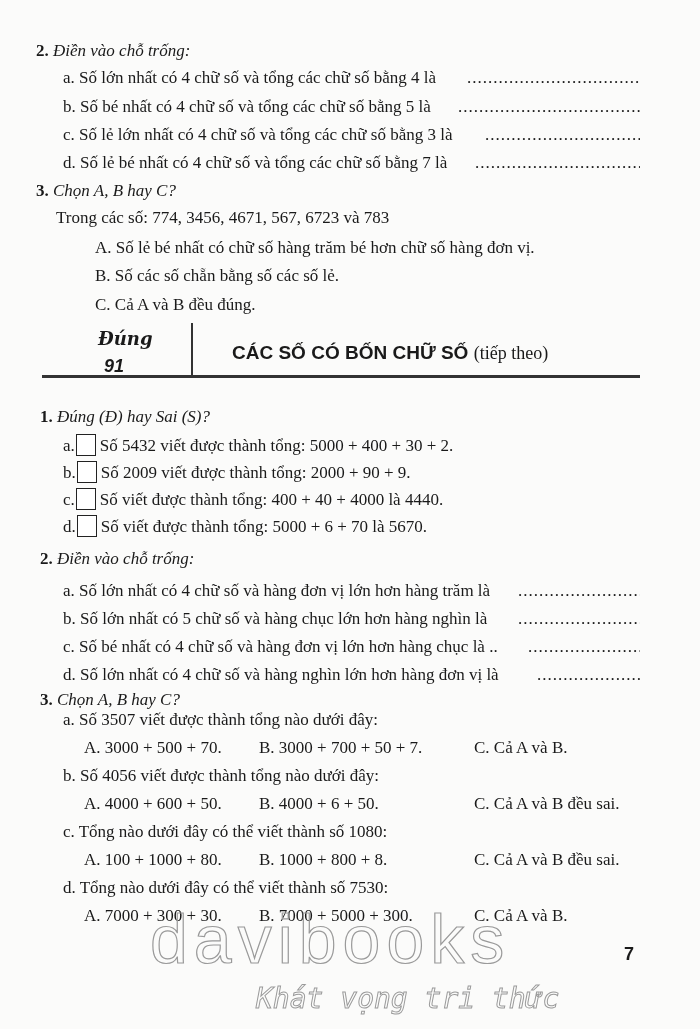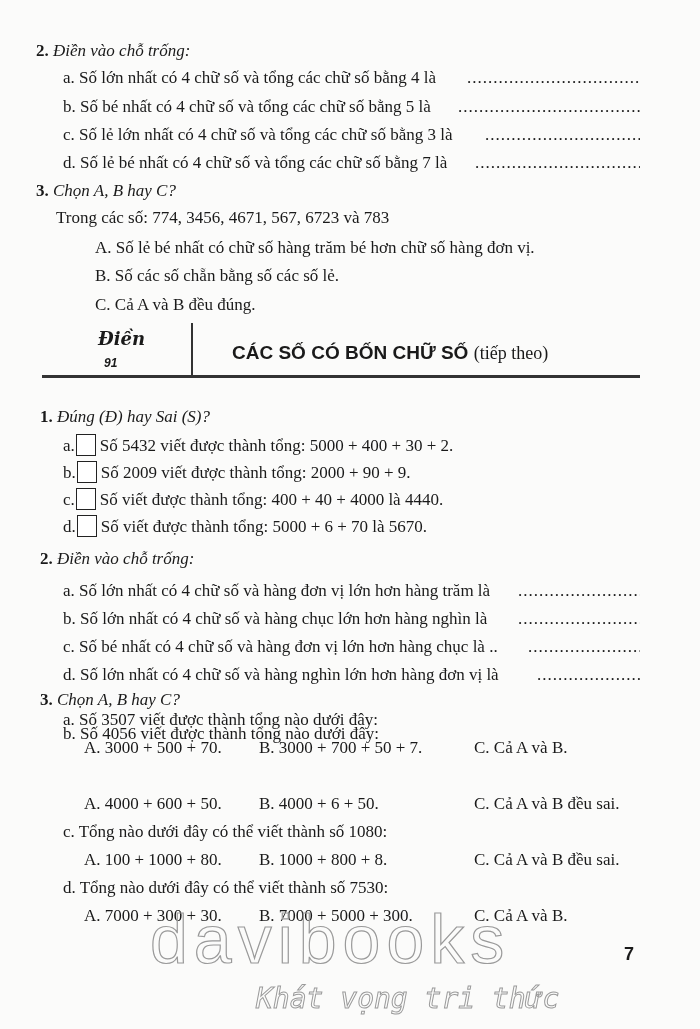--- a/index.html
+++ b/index.html
@@ -10,21 +10,21 @@
     color:#1a1a1a;
     font-size:17px;
   }
   .line { position:absolute; white-space:nowrap; line-height:20px; }
   .num { font-weight:bold; }
   .it { font-style:italic; }
   .dots { position:absolute; white-space:nowrap; overflow:hidden; letter-spacing:1px; }
   .box { display:inline-block; width:18px; height:20px; border:1.3px solid #222; vertical-align:-5px; margin:0 4px 0 1px; background:#fff; }
   .opt { position:absolute; white-space:nowrap; line-height:20px; }
   .hdr-tiet { position:absolute; left:98px; top:328px; font-family:"DejaVu Serif", serif; font-style:italic; font-weight:bold; font-size:18px; }
-  .hdr-num { position:absolute; left:104px; top:356px; font-family:"Liberation Sans", sans-serif; font-style:italic; font-weight:bold; font-size:12px; }
+  .hdr-num { position:absolute; left:104px; top:356px; font-family:"Liberation Sans", sans-serif; font-style:italic; font-weight:bold; font-size:18px; }
   .hdr-vline { position:absolute; left:191px; top:323px; width:2px; height:54px; background:#333; }
   .hdr-hline { position:absolute; left:42px; top:375px; width:598px; height:3px; background:#333; }
   .hdr-title { position:absolute; left:232px; top:342px; font-family:"Liberation Sans", sans-serif; font-weight:bold; font-size:19px; }
   .hdr-title .sub { font-family:"Liberation Serif", serif; font-weight:normal; font-size:18px; }
   .wm { position:absolute; left:150px; top:900px; font-family:Liberation Sans, sans-serif; font-size:68px; color:transparent; -webkit-text-stroke:1.2px #9a9a9a; letter-spacing:6px; }
   .wm-sub { position:absolute; left:256px; top:982px; font-family:"DejaVu Sans Mono", monospace; font-size:28px; color:transparent;font-style:italic; -webkit-text-stroke:1px #9a9a9a; }
   .pagenum { position:absolute; left:624px; top:944px; font-family:"Liberation Sans", sans-serif; font-weight:bold; font-size:18px; }
 </style>
 </head>
 <body>
@@ -45,21 +45,21 @@
 <div class="line" style="left:36px;top:181px;">
   <span class="num">3.</span>
   <span class="it">Chọn A, B hay C?</span>
 </div>
 <div class="line" style="left:56px;top:208px;">Trong các số: 774, 3456, 4671, 567, 6723 và 783</div>
 <div class="line" style="left:95px;top:238px;">A. Số lẻ bé nhất có chữ số hàng trăm bé hơn chữ số hàng đơn vị.</div>
 <div class="line" style="left:95px;top:266px;text-align:right;">B. Số các số chẵn bằng số các số lẻ.</div>
 <div class="line" style="left:95px;top:295px;">C. Cả A và B đều đúng.</div>
 
 <div>
-  <div class="hdr-tiet">Điền</div>
+  <div class="hdr-tiet">Đúng</div>
   <div class="hdr-num">91</div>
   <div class="hdr-vline"></div>
   <div class="hdr-title">
     <span>CÁC SỐ CÓ BỐN CHỮ SỐ</span>
     <span class="sub">(tiếp theo)</span>
   </div>
   <div class="hdr-hline"></div>
 </div>
 
 <div class="line" style="left:40px;top:407px;">
@@ -78,38 +78,38 @@
 <div class="line" style="left:63px;top:515px;">
   <span>d.</span><span class="box"></span><span>Số viết được thành tổng: 5000 + 6 + 70 là 5670.</span>
 </div>
 
 <div class="line" style="left:40px;top:549px;">
   <span class="num">2.</span>
   <span class="it">Điền vào chỗ trống:</span>
 </div>
 <div class="line" style="left:63px;top:581px;">a. Số lớn nhất có 4 chữ số và hàng đơn vị lớn hơn hàng trăm là</div>
 <div class="dots" style="left:518px;top:581px;width:122px;">......................................................................................................................</div>
-<div class="line" style="left:63px;top:609px;">b. Số lớn nhất có 4 chữ số và hàng chục lớn hơn hàng nghìn là</div>
+<div class="line" style="left:63px;top:609px;">b. Số lớn nhất có 5 chữ số và hàng chục lớn hơn hàng nghìn là</div>
 <div class="dots" style="left:518px;top:609px;width:122px;">......................................................................................................................</div>
 <div class="line" style="left:63px;top:637px;">c. Số bé nhất có 4 chữ số và hàng đơn vị lớn hơn hàng chục là ..</div>
 <div class="dots" style="left:528px;top:637px;width:112px;">......................................................................................................................</div>
 <div class="line" style="left:63px;top:665px;">d. Số lớn nhất có 4 chữ số và hàng nghìn lớn hơn hàng đơn vị là</div>
 <div class="dots" style="left:537px;top:665px;width:103px;">......................................................................................................................</div>
 
 <div class="line" style="left:40px;top:690px;">
   <span class="num">3.</span>
   <span class="it">Chọn A, B hay C?</span>
 </div>
 
 <div class="line" style="left:63px;top:710px;">a. Số 3507 viết được thành tổng nào dưới đây:</div>
 <div class="opt" style="left:84px;top:738px;">A. 3000 + 500 + 70.</div>
 <div class="opt" style="left:259px;top:738px;">B. 3000 + 700 + 50 + 7.</div>
 <div class="opt" style="left:474px;top:738px;">C. Cả A và B.</div>
 
-<div class="line" style="left:63px;top:724px;text-align:right;">b. Số 4056 viết được thành tổng nào dưới đây:</div>
+<div class="line" style="left:63px;top:766px;text-align:right;">b. Số 4056 viết được thành tổng nào dưới đây:</div>
 <div class="opt" style="left:84px;top:794px;">A. 4000 + 600 + 50.</div>
 <div class="opt" style="left:259px;top:794px;">B. 4000 + 6 + 50.</div>
 <div class="opt" style="left:474px;top:794px;">C. Cả A và B đều sai.</div>
 
 <div class="line" style="left:63px;top:822px;">c. Tổng nào dưới đây có thể viết thành số 1080:</div>
 <div class="opt" style="left:84px;top:850px;">A. 100 + 1000 + 80.</div>
 <div class="opt" style="left:259px;top:850px;">B. 1000 + 800  + 8.</div>
 <div class="opt" style="left:474px;top:850px;">C. Cả A và B đều sai.</div>
 
 <div class="line" style="left:63px;top:878px;">d. Tổng nào dưới đây có thể viết thành số 7530:</div>

